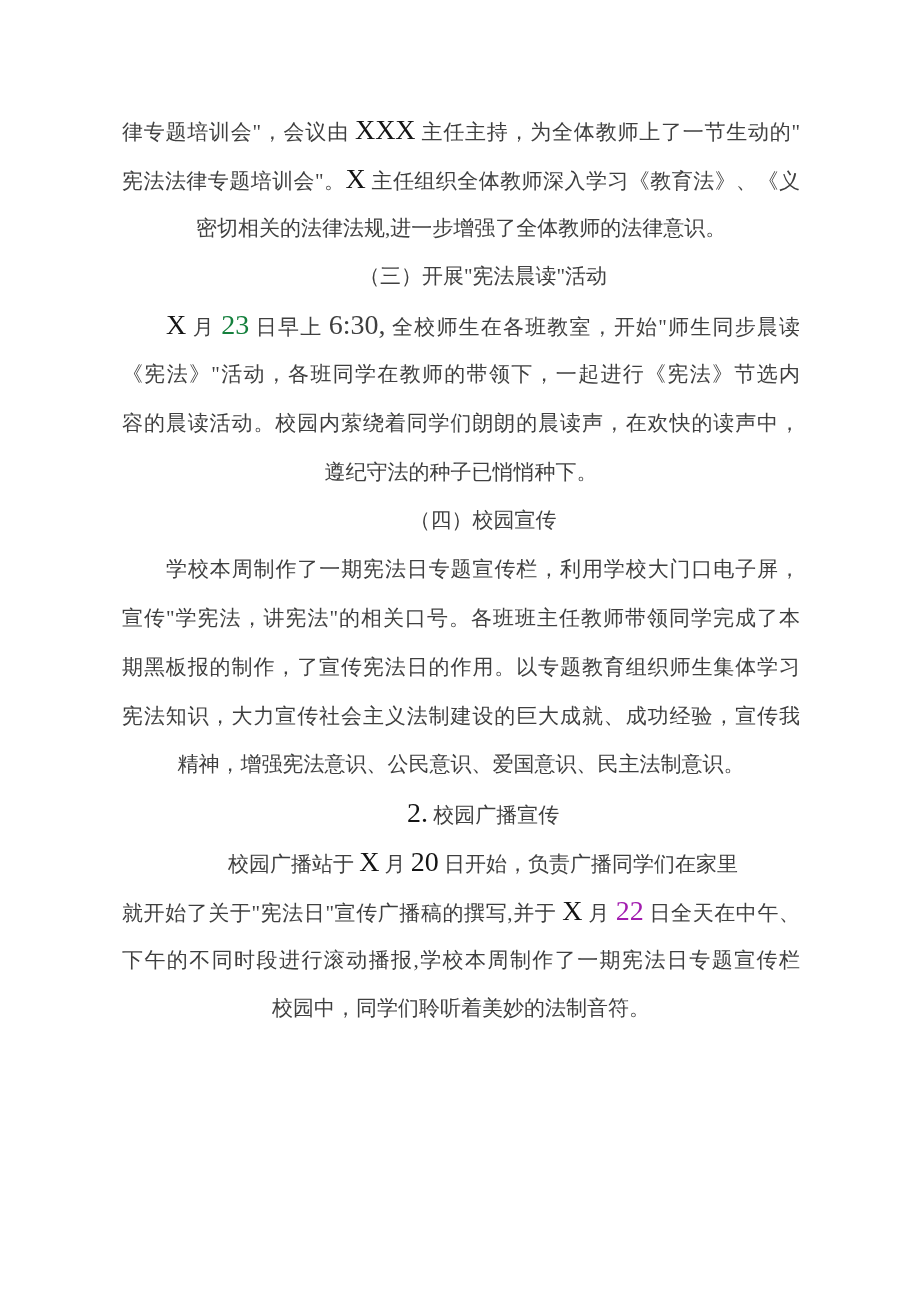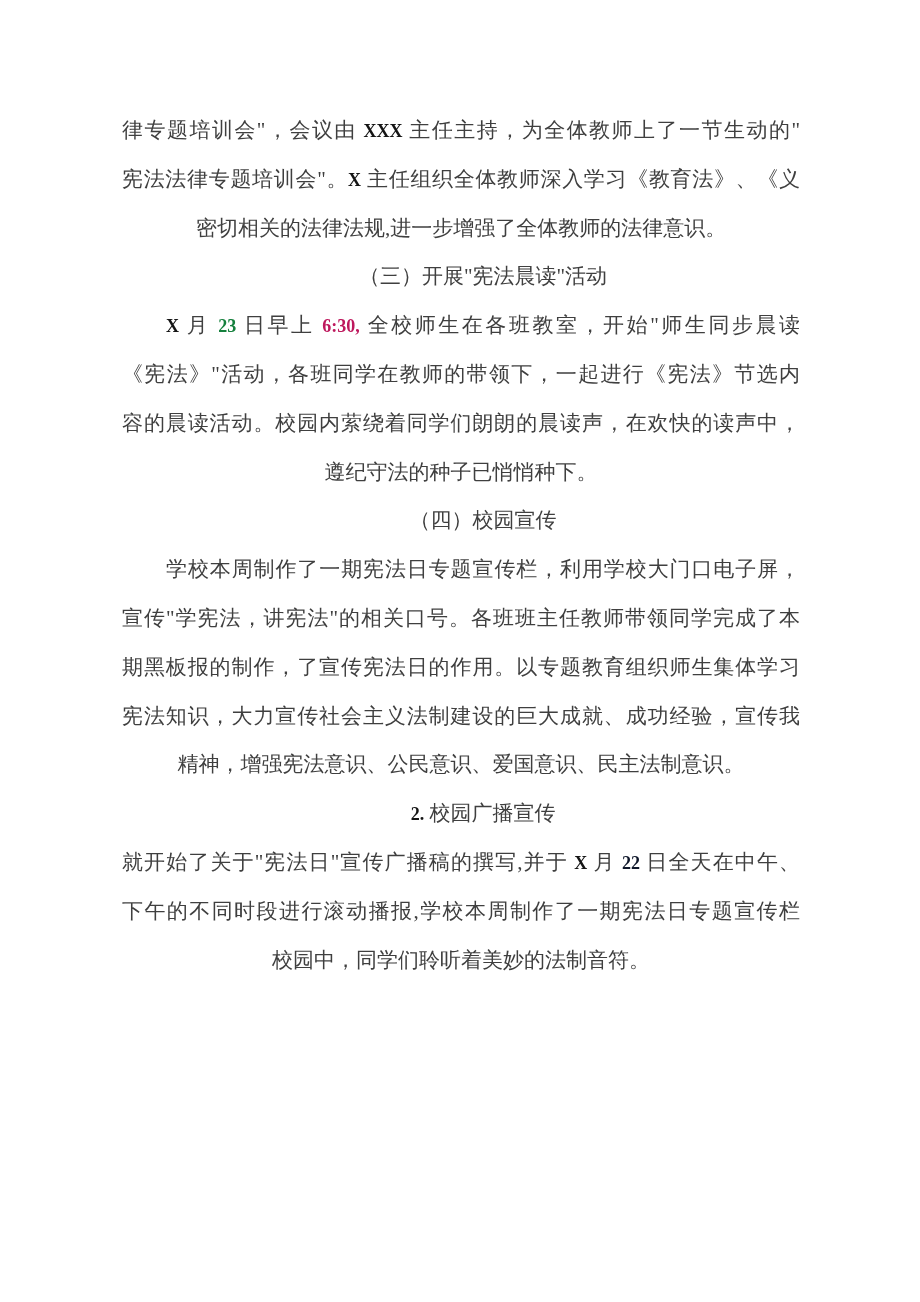--- a/index.html
+++ b/index.html
@@ -27,42 +27,43 @@
     white-space: normal;
   }
   .ln.fill {
     text-align: justify;
     text-align-last: justify;
   }
   .ln.ind {
     text-indent: 44px;
   }
   .lat {
-    font-weight: bold;
+    font-weight: normal;
     color: #141414;
-    font-size: 18px;
+    font-size: 28px;
   }
 </style>
 </head>
 <body>
 
 <div class="page" style="background: rgb(255, 255, 255); color: rgb(63, 63, 63);">
   <div id="doc-body">
       <div class="ln fill">律专题培训会"，会议由 <span class="lat" style="color: rgb(20, 20, 20);">XXX</span> 主任主持，为全体教师上了一节生动的"</div>
       <div class="ln fill">宪法法律专题培训会"。<span class="lat" style="color: rgb(20, 20, 20);">X</span> 主任组织全体教师深入学习《教育法》、《义</div>
       <div class="ln">密切相关的法律法规,进一步增强了全体教师的法律意识。</div>
       <div class="ln ind">（三）开展"宪法晨读"活动</div>
-      <div class="ln ind fill"><span class="lat" style="color: rgb(20, 20, 20);">X</span> 月 <span class="lat" style="color: #15803d;">23</span> 日早上 <span class="lat" style="color: #be185d;">6:30,</span> 全校师生在各班教室，开始"师生同步晨读</div>
+      <div class="ln ind fill"><span class="lat" style="color: rgb(20, 20, 20);">X</span> 月 <span class="lat" style="color: #15803d;">23</span> 日早上 <span class="lat" style="color: #404040;">6:30,</span> 全校师生在各班教室，开始"师生同步晨读</div>
       <div class="ln fill">《宪法》"活动，各班同学在教师的带领下，一起进行《宪法》节选内</div>
       <div class="ln fill">容的晨读活动。校园内萦绕着同学们朗朗的晨读声，在欢快的读声中，</div>
       <div class="ln">遵纪守法的种子已悄悄种下。</div>
       <div class="ln ind">（四）校园宣传</div>
       <div class="ln ind fill">学校本周制作了一期宪法日专题宣传栏，利用学校大门口电子屏，</div>
       <div class="ln fill">宣传"学宪法，讲宪法"的相关口号。各班班主任教师带领同学完成了本</div>
       <div class="ln fill">期黑板报的制作，了宣传宪法日的作用。以专题教育组织师生集体学习</div>
       <div class="ln fill">宪法知识，大力宣传社会主义法制建设的巨大成就、成功经验，宣传我</div>
       <div class="ln">精神，增强宪法意识、公民意识、爱国意识、民主法制意识。</div>
       <div class="ln ind"><span class="lat" style="color: rgb(20, 20, 20);">2.</span> 校园广播宣传</div>
-      <div class="ln fill">就开始了关于"宪法日"宣传广播稿的撰写,并于 <span class="lat" style="color: rgb(20, 20, 20);">X</span> 月 <span class="lat" style="color: #0f172a;">22</span> 日全天在中午、</div>
+      <div class="ln ind">校园广播站于 <span class="lat" style="color: rgb(20, 20, 20);">X</span> 月 <span class="lat" style="color: rgb(20, 20, 20);">20</span> 日开始，负责广播同学们在家里</div>
+      <div class="ln fill">就开始了关于"宪法日"宣传广播稿的撰写,并于 <span class="lat" style="color: rgb(20, 20, 20);">X</span> 月 <span class="lat" style="color: #a21caf;">22</span> 日全天在中午、</div>
       <div class="ln fill">下午的不同时段进行滚动播报,学校本周制作了一期宪法日专题宣传栏</div>
       <div class="ln">校园中，同学们聆听着美妙的法制音符。</div>
     </div>
 </div>
 
 </body></html>

